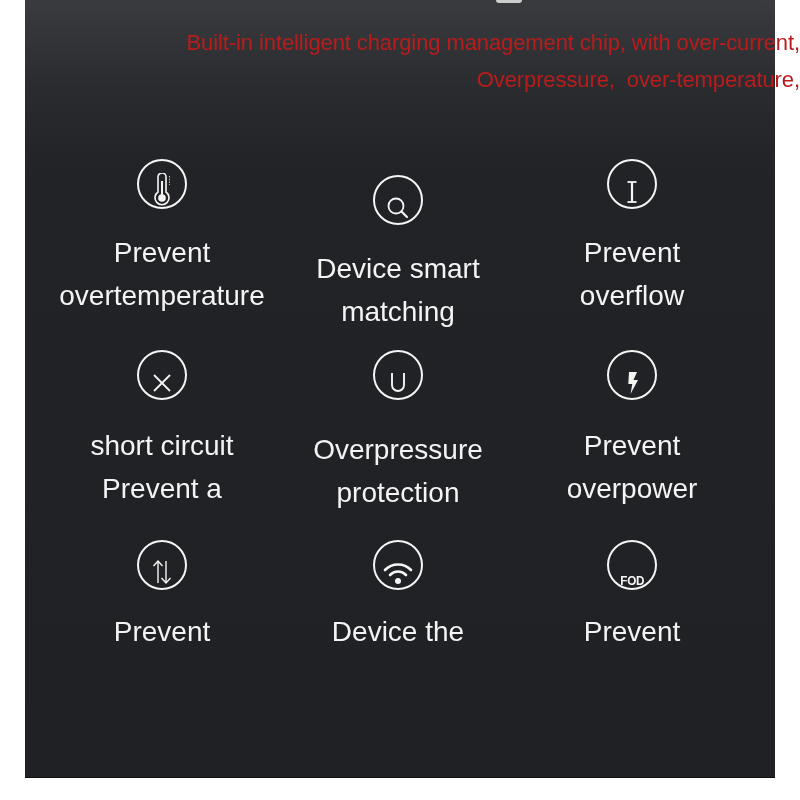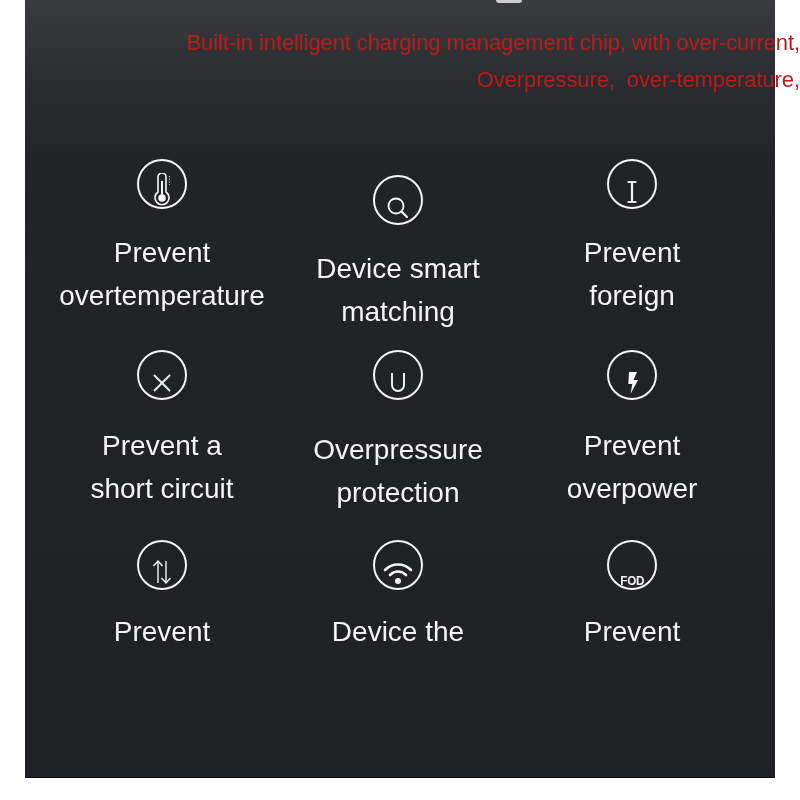--- a/index.html
+++ b/index.html
@@ -76,34 +76,34 @@
 <div class="feature" style="left:497px; top:159px;">
   <div class="icon">
     <svg width="20" height="30" viewBox="0 0 20 30">
       <line x1="10" y1="5" x2="10" y2="25" stroke="#f5f5f5" stroke-width="2.2"></line>
       <line x1="5.5" y1="5" x2="14.5" y2="5" stroke="#f5f5f5" stroke-width="1.8"></line>
       <line x1="5.5" y1="25" x2="14.5" y2="25" stroke="#f5f5f5" stroke-width="1.8"></line>
     </svg>
   </div>
   <div class="label">
     <div>Prevent</div>
-    <div>foreign</div>
+    <div>overflow</div>
   </div>
 </div>
 
 <div class="feature" style="left:27px; top:350px;">
   <div class="icon">
     <svg width="30" height="30" viewBox="0 0 30 30">
       <line x1="7" y1="7" x2="23" y2="23" stroke="#f5f5f5" stroke-width="1.8"></line>
       <line x1="23" y1="7" x2="7" y2="23" stroke="#f5f5f5" stroke-width="1.8"></line>
     </svg>
   </div>
   <div class="label" style="margin-top:24px;">
+    <div>short circuit</div>
     <div>Prevent a</div>
-    <div>short circuit</div>
   </div>
 </div>
 
 <div class="feature" style="left:263px; top:350px;">
   <div class="icon">
     <svg width="24" height="30" viewBox="0 0 24 30">
       <path d="M6 5 v12 a6 6 0 0 0 12 0 v-12" fill="none" stroke="#f5f5f5" stroke-width="1.9"></path>
     </svg>
   </div>
   <div class="label" style="margin-top:28px;">

